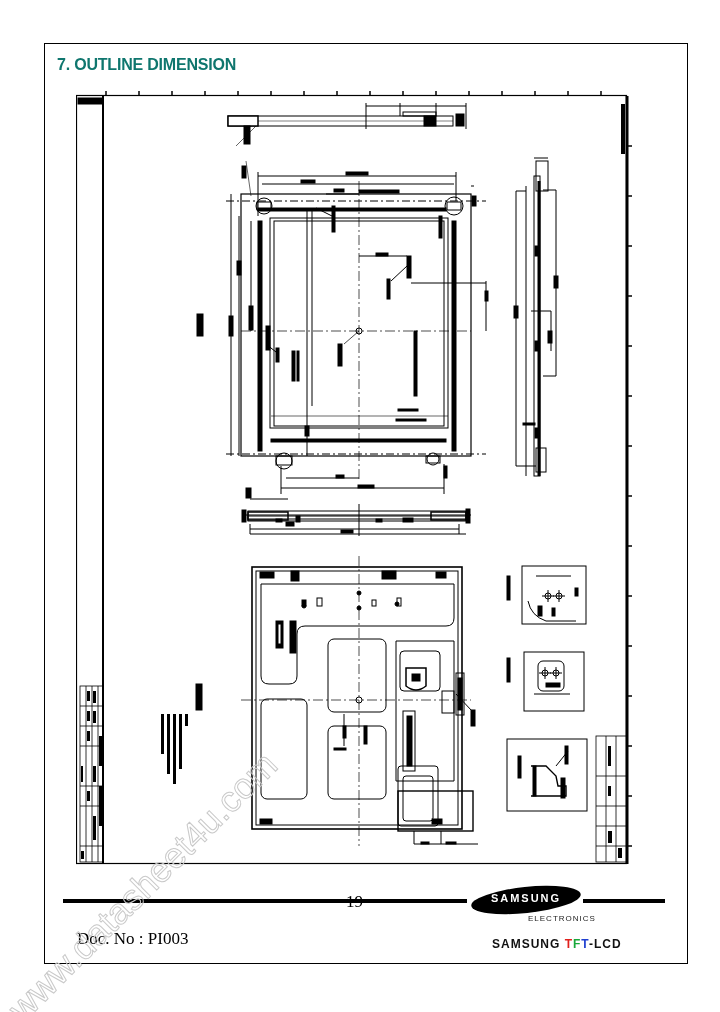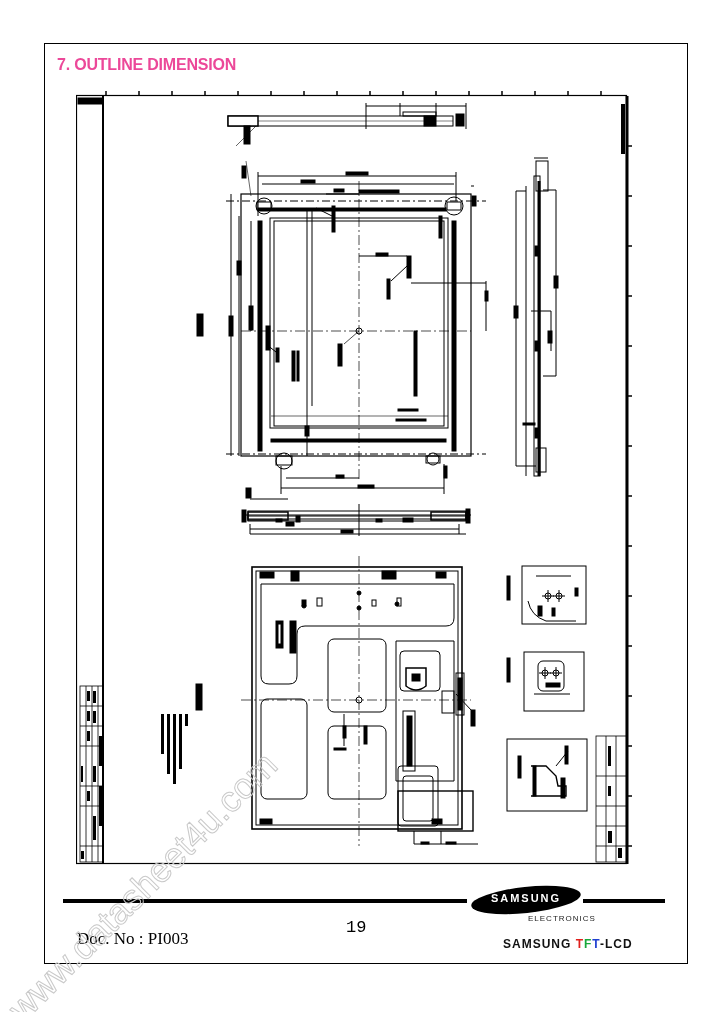--- a/index.html
+++ b/index.html
@@ -1,27 +1,27 @@
 <!DOCTYPE html>
 <html><head>
   <meta charset="utf-8">
   <style>
     html, body { margin: 0; padding: 0; background: #ffffff; }
     body { width: 720px; height: 1012px; position: relative; overflow: hidden; font-family: "Liberation Sans", sans-serif; }
     .page-frame { position: absolute; left: 44px; top: 43px; width: 644px; height: 921px; border: 1px solid #000; box-sizing: border-box; }
-    .section-title { position: absolute; left: 57px; top: 56px; font-family: "Liberation Sans", sans-serif; font-weight: bold; font-size: 16px; color: #ec4899; letter-spacing: -0.2px; }
+    .section-title { position: absolute; left: 57px; top: 56px; font-family: "Liberation Sans", sans-serif; font-weight: bold; font-size: 16px; color: #0f766e; letter-spacing: -0.2px; }
     .drawing { position: absolute; left: 76px; top: 86px; width: 560px; height: 780px; }
     .footer-rule-left { position: absolute; left: 63px; top: 899px; width: 404px; height: 4px; background: #000; }
     .footer-rule-right { position: absolute; left: 583px; top: 899px; width: 82px; height: 4px; background: #000; }
     .samsung-logo { position: absolute; left: 467px; top: 883px; width: 118px; height: 36px; }
     .samsung-logo svg { display: block; }
     .electronics { position: absolute; left: 528px; top: 914px; font-size: 8px; letter-spacing: 1px; color: #222; font-family: "Liberation Sans", sans-serif; text-align: center; }
     .doc-no { position: absolute; left: 62px; top: 929px; font-family: "Liberation Serif", serif; font-size: 17px; color: #000; margin-left: 15px; }
-    .page-number { position: absolute; left: 346px; top: 918px; font-family: Liberation Mono, monospace; font-size: 17px; color: #000; }
-    .tft-brand { position: absolute; left: 503px; top: 937px; font-family: "Liberation Sans", sans-serif; font-weight: bold; font-size: 12px; letter-spacing: 1px; color: #111; }
+    .page-number { position: absolute; left: 346px; top: 892px; font-family: Liberation Serif, serif; font-size: 17px; color: #000; }
+    .tft-brand { position: absolute; left: 492px; top: 937px; font-family: "Liberation Sans", sans-serif; font-weight: bold; font-size: 12px; letter-spacing: 1px; color: #111; }
     .tft-brand .t1 { color: #e0201c; }
     .tft-brand .f { color: #18a83a; }
     .tft-brand .t2 { color: #1f3fd0; }
     .wm-diag { position: absolute; left: 0px; top: 1000px; transform-origin: 0 0; transform: rotate(-45deg); font-family: "Liberation Sans", sans-serif; font-size: 36px; color: transparent; -webkit-text-stroke: 1px #c9c9c9; white-space: nowrap; }
   </style>
 </head>
 <body>
 
 <div class="page-frame"></div>
 

